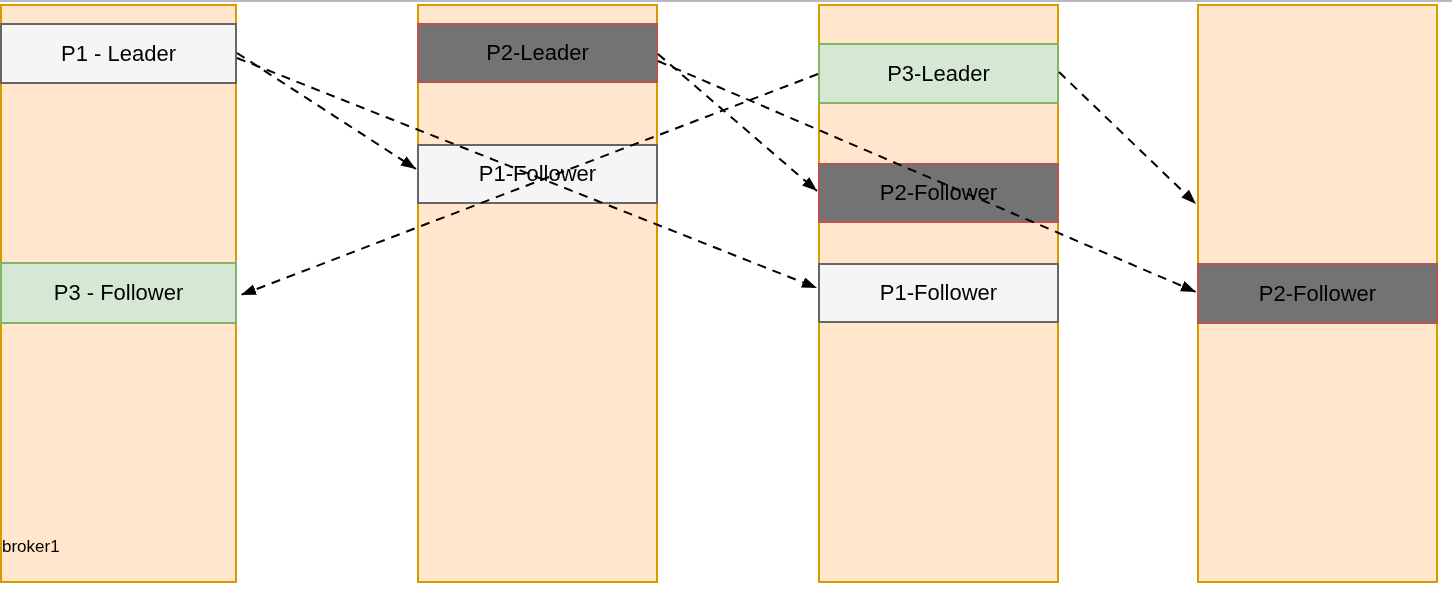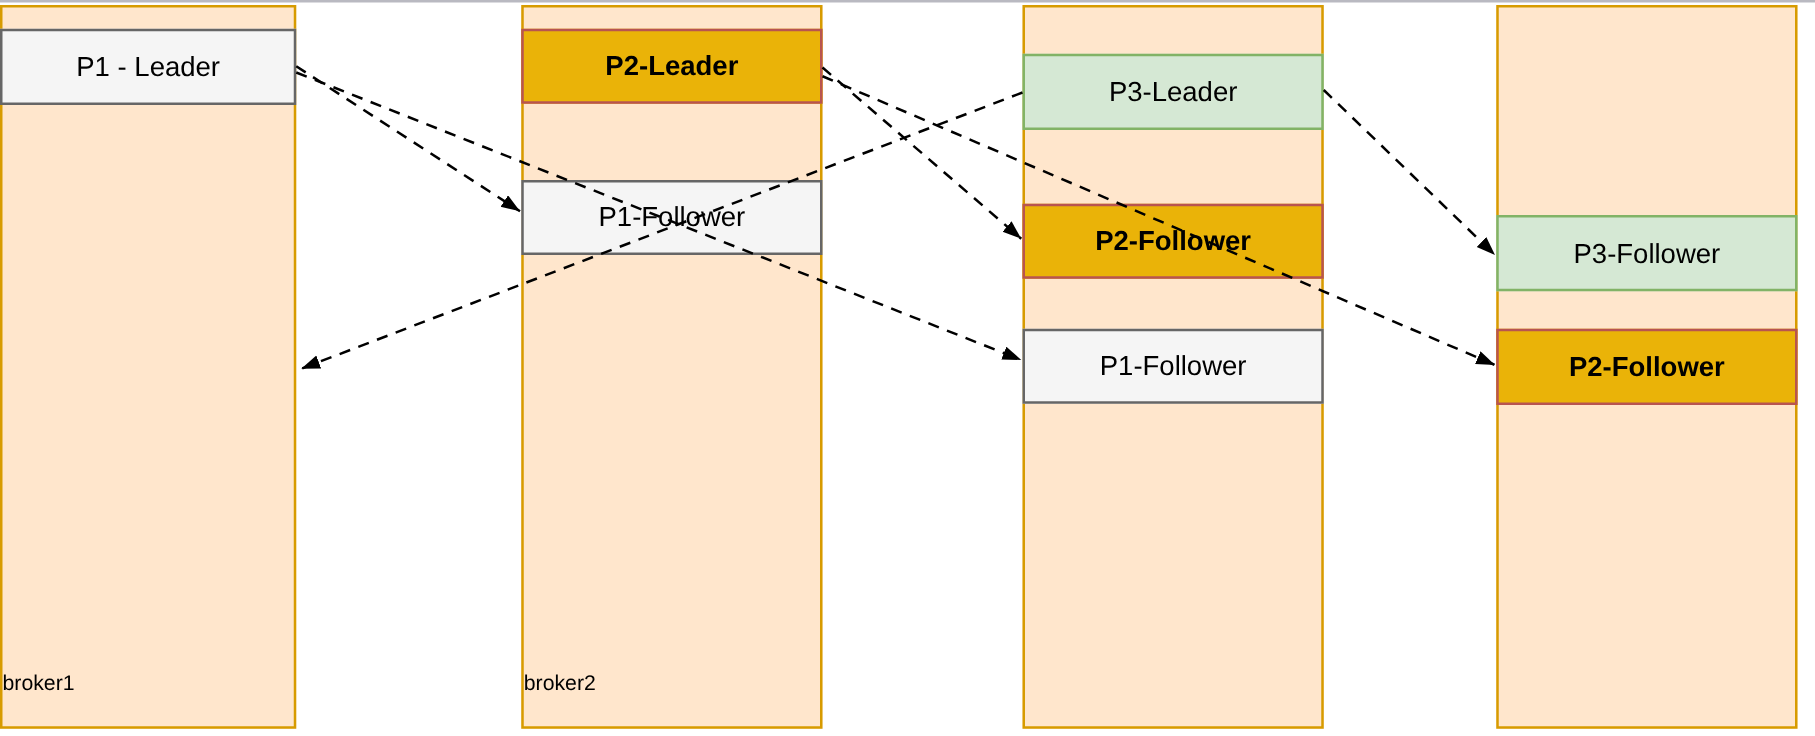--- a/index.html
+++ b/index.html
@@ -28,21 +28,21 @@
   .b4{left:1197px;width:241px;}
   .part{
     position:absolute;left:-2px;right:-2px;
     box-sizing:border-box;
     border:2px solid;
     display:flex;align-items:center;justify-content:center;
     font-size:22px;
     z-index:2;
   }
   .gray {background:#f5f5f5;border-color:#666666;}
-  .red  {background:#eab308;border-color:#b85450;font-weight:bold;}
+  .red  {background:#737373;border-color:#b85450;}
   .green{background:#d5e8d4;border-color:#82b366;}
   .broker-label{
     position:absolute;left:0;right:0;bottom:24px;
     text-align:left;font-size:17px;
   }
   .arrows{
     position:absolute;left:0;top:0;
     z-index:5;pointer-events:none;
   }
   .arrows line{
@@ -54,49 +54,48 @@
 <body>
 
 <div class="canvas">
 
   <div class="topline"></div>
 
   <div class="broker b1">
     <div class="part gray" style="top:17px;height:61px">
       <span>P1 - Leader</span>
     </div>
+    <div class="part green" style="top:256px;height:62px">
+      <span>P3 - Follower</span>
+    </div>
     <div class="broker-label">broker1</div>
   </div>
 
   <div class="broker b2">
     <div class="part red" style="top:17px;height:60px">
       <span>P2-Leader</span>
     </div>
     <div class="part gray" style="top:138px;height:60px">
       <span>P1-Follower</span>
     </div>
-    <div class="broker-label">broker2</div>
   </div>
 
   <div class="broker b3">
     <div class="part green" style="top:37px;height:61px">
       <span>P3-Leader</span>
     </div>
     <div class="part red" style="top:157px;height:60px">
       <span>P2-Follower</span>
     </div>
     <div class="part gray" style="top:257px;height:60px">
       <span>P1-Follower</span>
     </div>
   </div>
 
   <div class="broker b4">
-    <div class="part green" style="top:166px;height:61px">
-      <span>P3-Follower</span>
-    </div>
     <div class="part red" style="top:257px;height:61px">
       <span>P2-Follower</span>
     </div>
   </div>
 
   <svg class="arrows" width="1452" height="589" viewBox="0 0 1452 589">
     <defs>
       <marker id="arrowhead" markerUnits="userSpaceOnUse" markerWidth="16" markerHeight="12" refX="15" refY="5.5" orient="auto">
         <path d="M0,0 L15,5.5 L0,11 Z" fill="#000000"></path>
       </marker>

